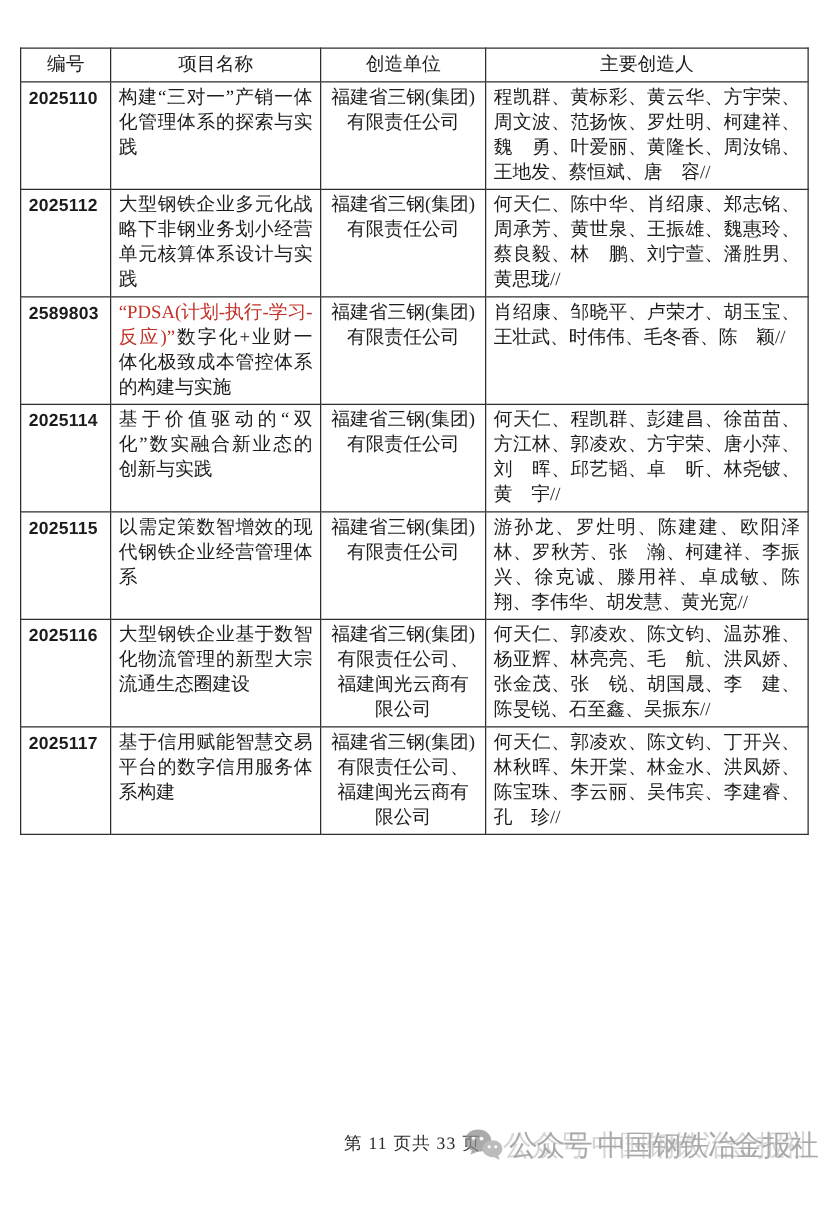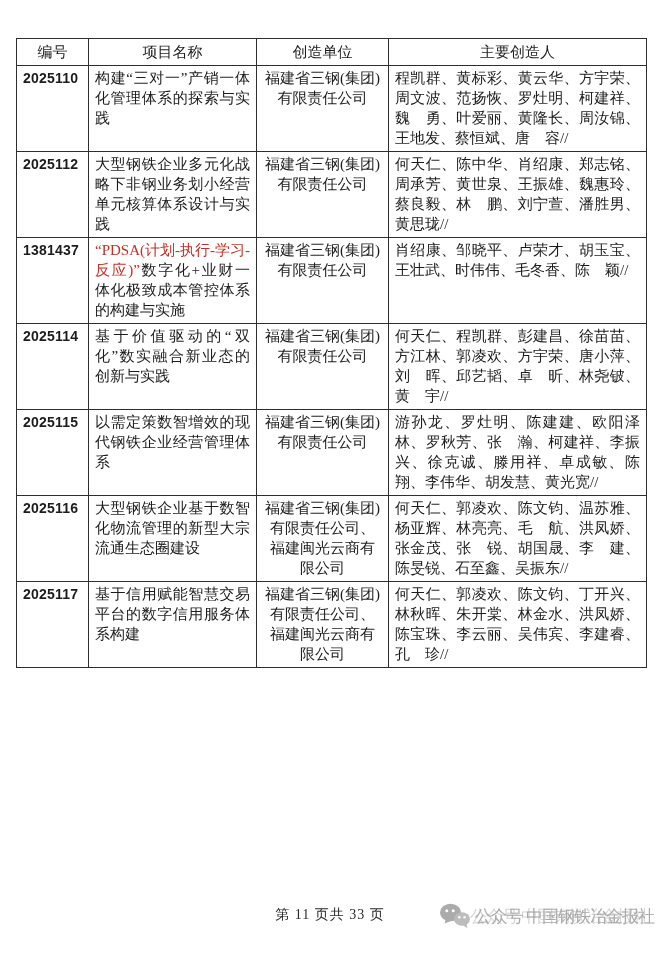--- a/index.html
+++ b/index.html
@@ -36,21 +36,21 @@
   }
   .page-info{
     position:absolute;left:0;right:0;text-align:center;
     font-size:14px;color:#2a2a2a;letter-spacing:1px;top:5px;
   }
   .watermark{
     position:absolute;right:6px;top:0;height:30px;
     display:flex;align-items:center;gap:4px;
   }
   .watermark-text{
-    font-size:17px;color:#a9a9a9;letter-spacing:-1px;white-space:nowrap;
+    font-size:23px;color:#a9a9a9;letter-spacing:-1px;white-space:nowrap;
     text-shadow:-5px 0 0 rgba(165,165,165,0.45);
     font-family:"Liberation Serif","DejaVu Serif",serif;
   }
   .wechat-icon{display:block;opacity:0.75;}
 </style>
 </head>
 <body>
 
 <table class="doc-table">
   <colgroup>
@@ -74,21 +74,21 @@
         <td class="unit-cell">福建省三钢(集团)有限责任公司</td>
         <td class="creators-cell">程凯群、黄标彩、黄云华、方宇荣、周文波、范扬恢、罗灶明、柯建祥、魏　勇、叶爱丽、黄隆长、周汝锦、王地发、蔡恒斌、唐　容//</td>
       </tr>
       <tr>
         <td class="id-cell">2025112</td>
         <td class="name-cell"><span>大型钢铁企业多元化战略下非钢业务划小经营单元核算体系设计与实践</span></td>
         <td class="unit-cell">福建省三钢(集团)有限责任公司</td>
         <td class="creators-cell">何天仁、陈中华、肖绍康、郑志铭、周承芳、黄世泉、王振雄、魏惠玲、蔡良毅、林　鹏、刘宁萱、潘胜男、黄思珑//</td>
       </tr>
       <tr>
-        <td class="id-cell">1381437</td>
+        <td class="id-cell">2589803</td>
         <td class="name-cell"><span class="red">“PDSA(计划-执行-学习-反应)”</span><span>数字化+业财一体化极致成本管控体系的构建与实施</span></td>
         <td class="unit-cell">福建省三钢(集团)有限责任公司</td>
         <td class="creators-cell">肖绍康、邹晓平、卢荣才、胡玉宝、王壮武、时伟伟、毛冬香、陈　颖//</td>
       </tr>
       <tr>
         <td class="id-cell">2025114</td>
         <td class="name-cell"><span>基于价值驱动的“双化”数实融合新业态的创新与实践</span></td>
         <td class="unit-cell">福建省三钢(集团)有限责任公司</td>
         <td class="creators-cell">何天仁、程凯群、彭建昌、徐苗苗、方江林、郭凌欢、方宇荣、唐小萍、刘　晖、邱艺韬、卓　昕、林尧铍、黄　宇//</td>
       </tr>

